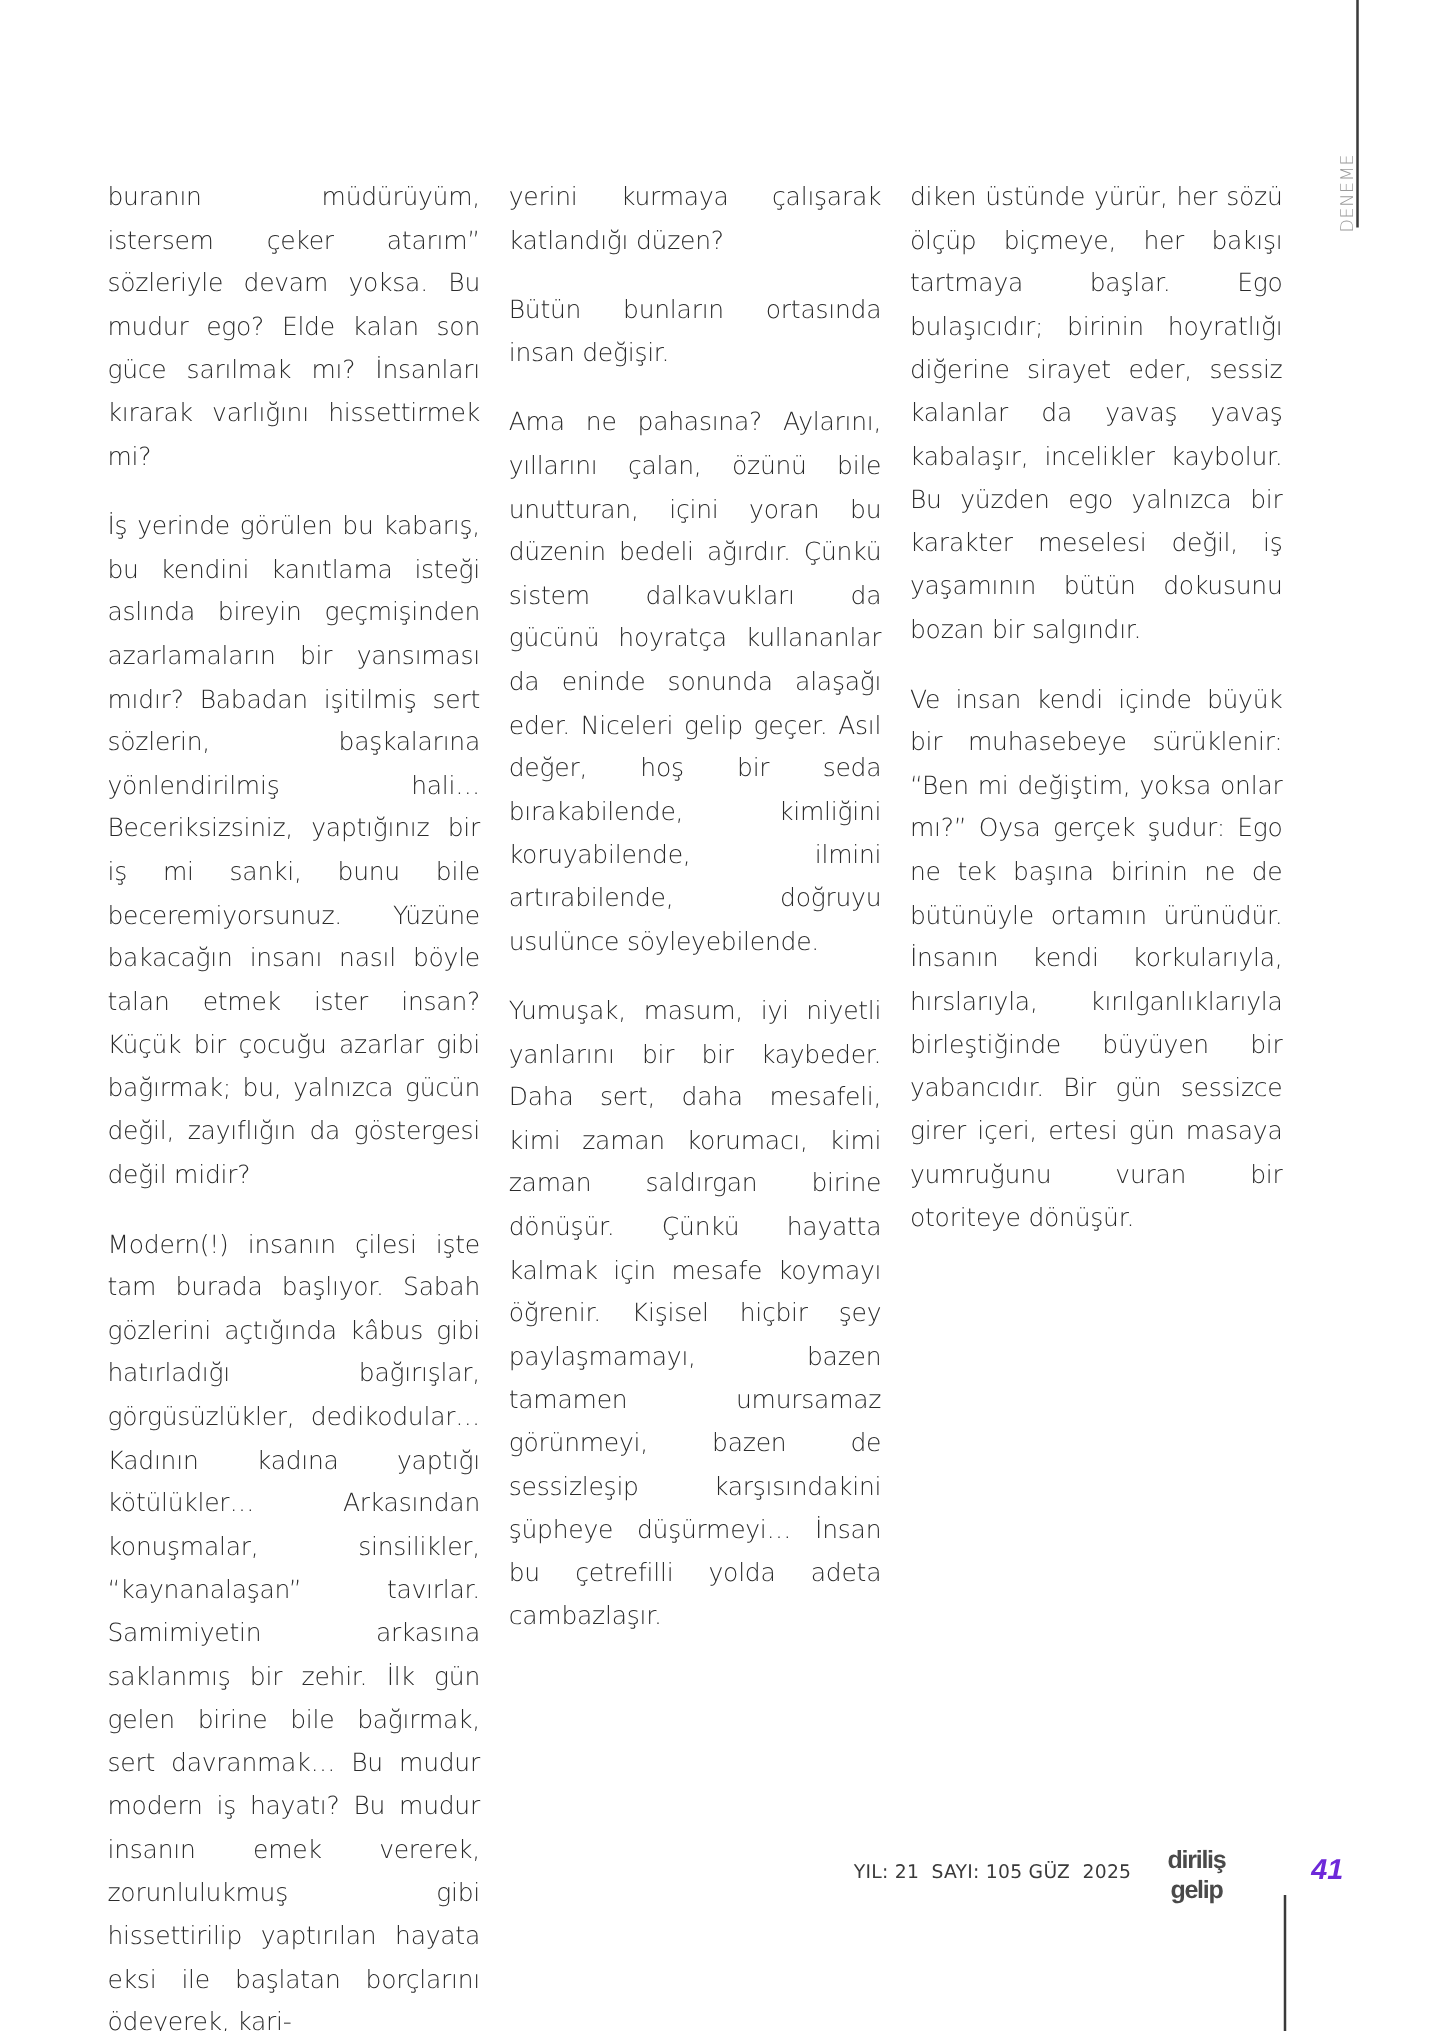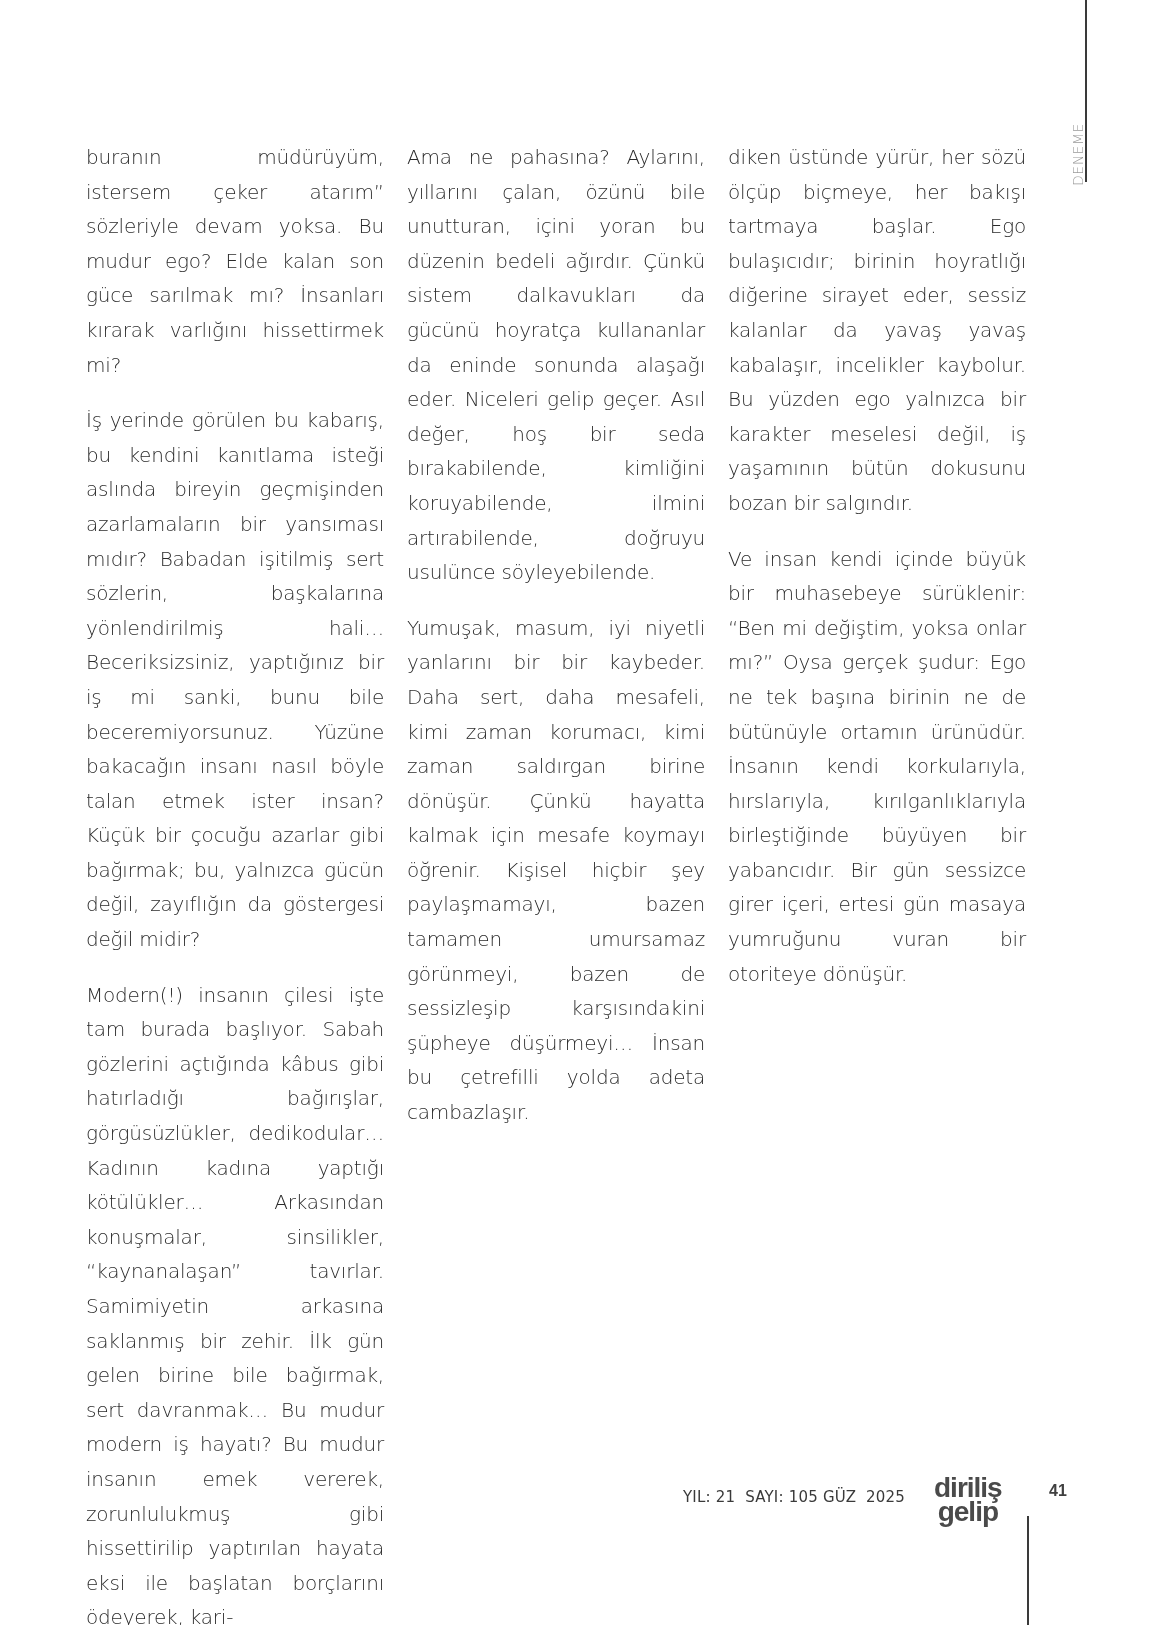--- a/index.html
+++ b/index.html
@@ -10,41 +10,43 @@
          text-align: justify; hyphens: manual; letter-spacing: -0.2px; font-weight: 300; }
   .col p { margin: 0 0 21px 0; }
   .col1 { left: 86px; }
   .col2 { left: 407px; }
   .col3 { left: 728px; }
   .rule-top { position: absolute; left: 1085px; top: 0; width: 2px; height: 182px; background: #3a3a3a; }
   .section-label { position: absolute; left: 1048px; top: 148px; transform: rotate(-90deg); transform-origin: center;
          font-size: 14px; color: #9a9a9a; letter-spacing: 0.5px; font-weight: 300; width: 60px; text-align: center; }
   .footer-issue { position: absolute; left: 683px; top: 1488px; font-size: 15px; color: #3a3a3a; letter-spacing: 0.2px; }
   .logo { position: absolute; left: 934px; top: 1476px; font-family: "Liberation Sans", sans-serif; font-weight: 700;
-          color: #4a4a4a; font-size: 28px; line-height: 24px; text-align: center; letter-spacing: -1px; }
+          color: #4a4a4a; font-size: 20px; line-height: 24px; text-align: center; letter-spacing: -1px; }
   .logo span { display: block; }
   .footer-rule { position: absolute; left: 1027px; top: 1516px; width: 2px; height: 109px; background: #3a3a3a; }
   .page-num { position: absolute; left: 1049px; top: 1482px; font-family: "Liberation Sans", sans-serif; font-weight: 700;
-              font-size: 16px; color: #404040; }
+              font-size: 23px; color: #6d28d9; font-style: italic; }
 </style>
 </head>
 <body>
 
 <div class="page">
 
   <div class="rule-top"></div>
   <div class="section-label">DENEME</div>
 
   <div class="col col1">
     <p>buranın müdürüyüm, istersem çeker atarım” sözleriyle devam yoksa. Bu mudur ego? Elde kalan son güce sarılmak mı? İnsanları kırarak varlığını hissettirmek mi?</p>
     <p>İş yerinde görülen bu kabarış, bu kendini kanıtlama isteği aslında bireyin geçmişinden azarlamaların bir yansıması mıdır? Babadan işitilmiş sert sözlerin, başkalarına yönlendirilmiş hali… Beceriksizsiniz, yaptığınız bir iş mi sanki, bunu bile beceremiyorsunuz. Yüzüne bakacağın insanı nasıl böyle talan etmek ister insan? Küçük bir çocuğu azarlar gibi bağırmak; bu, yalnızca gücün değil, zayıflığın da göstergesi değil midir?</p>
     <p>Modern(!) insanın çilesi işte tam burada başlıyor. Sabah gözlerini açtığında kâbus gibi hatırladığı bağırışlar, görgüsüzlükler, dedikodular… Kadının kadına yaptığı kötülükler… Arkasından konuşmalar, sinsilikler, “kaynanalaşan” tavırlar. Samimiyetin arkasına saklanmış bir zehir. İlk gün gelen birine bile bağırmak, sert davranmak… Bu mudur modern iş hayatı? Bu mudur insanın emek vererek, zorunlulukmuş gibi hissettirilip yaptırılan hayata eksi ile başlatan borçlarını ödeyerek, kari-</p>
   </div>
 
   <div class="col col2">
+    <p>yerini kurmaya çalışarak katlandığı düzen?</p>
+    <p>Bütün bunların ortasında insan değişir.</p>
     <p>Ama ne pahasına? Aylarını, yıllarını çalan, özünü bile unutturan, içini yoran bu düzenin bedeli ağırdır. Çünkü sistem dalkavukları da gücünü hoyratça kullananlar da eninde sonunda alaşağı eder. Niceleri gelip geçer. Asıl değer, hoş bir seda bırakabilende, kimliğini koruyabilende, ilmini artırabilende, doğruyu usulünce söyleyebilende.</p>
     <p>Yumuşak, masum, iyi niyetli yanlarını bir bir kaybeder. Daha sert, daha mesafeli, kimi zaman korumacı, kimi zaman saldırgan birine dönüşür. Çünkü hayatta kalmak için mesafe koymayı öğrenir. Kişisel hiçbir şey paylaşmamayı, bazen tamamen umursamaz görünmeyi, bazen de sessizleşip karşısındakini şüpheye düşürmeyi… İnsan bu çetrefilli yolda adeta cambazlaşır.</p>
   </div>
 
   <div class="col col3">
     <p>diken üstünde yürür, her sözü ölçüp biçmeye, her bakışı tartmaya başlar. Ego bulaşıcıdır; birinin hoyratlığı diğerine sirayet eder, sessiz kalanlar da yavaş yavaş kabalaşır, incelikler kaybolur. Bu yüzden ego yalnızca bir karakter meselesi değil, iş yaşamının bütün dokusunu bozan bir salgındır.</p>
     <p>Ve insan kendi içinde büyük bir muhasebeye sürüklenir: “Ben mi değiştim, yoksa onlar mı?” Oysa gerçek şudur: Ego ne tek başına birinin ne de bütünüyle ortamın ürünüdür. İnsanın kendi korkularıyla, hırslarıyla, kırılganlıklarıyla birleştiğinde büyüyen bir yabancıdır. Bir gün sessizce girer içeri, ertesi gün masaya yumruğunu vuran bir otoriteye dönüşür.</p>
   </div>
 
   <div class="footer-issue" style="white-space: pre;">YIL: 21  SAYI: 105 GÜZ  2025</div>

